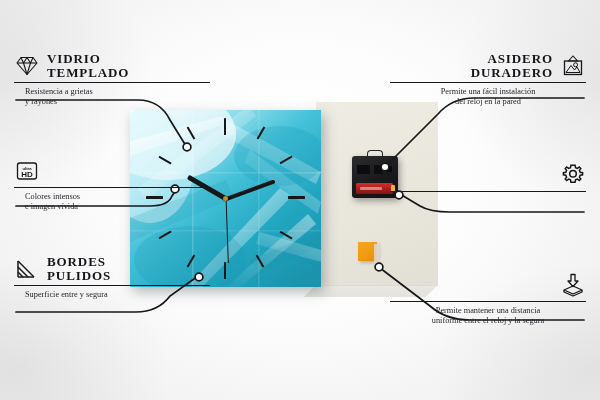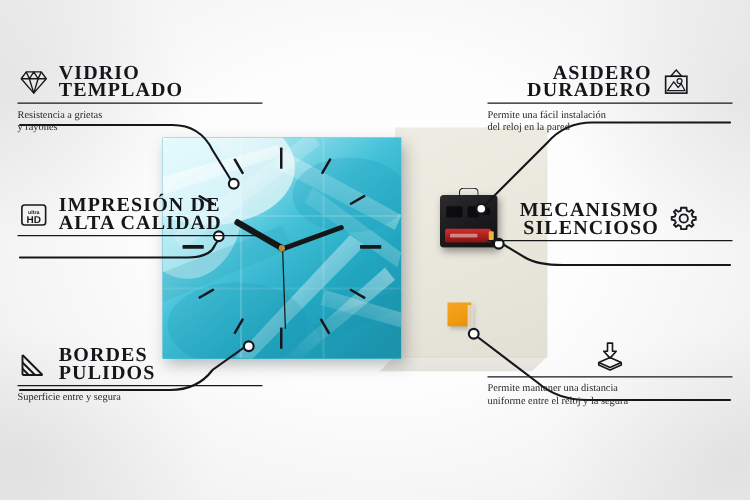--- a/index.html
+++ b/index.html
@@ -23,51 +23,51 @@
       radial-gradient(ellipse 200px 170px at 99% 20%, rgba(200,200,200,.28), rgba(200,200,200,0) 70%),
       radial-gradient(ellipse 220px 150px at 3% 92%, rgba(198,198,198,.30), rgba(198,198,198,0) 70%),
       radial-gradient(ellipse 220px 150px at 98% 92%, rgba(198,198,198,.28), rgba(198,198,198,0) 70%);
     pointer-events:none;
   }
 
   
   .feat { position:absolute; width:196px; }
   .feat .head { display:flex; align-items:center; gap:7px; }
   .feat.left  .head { justify-content:flex-start; }
-  .feat.right .head { justify-content:center; }
+  .feat.right .head { justify-content:flex-end; }
   .feat .title {
     font-family:"Liberation Serif", serif;
     font-weight:700;
-    font-size:16px;
+    font-size:13px;
     line-height:13.6px;
     letter-spacing:.9px;
     color:#14161a;
     text-transform:uppercase;
     white-space:pre-line;
   }
   .feat.left  .title { text-align:left; }
   .feat.right .title { text-align:right; }
   .feat .rule { height:1.1px; background:#16181c; margin-top:3px; width:100%; }
   .feat .desc {
     font-family:"Liberation Serif", serif;
     font-size:8.3px;
     line-height:10.6px;
     color:#24262a;
     margin-top:3.5px;
     white-space:pre-line;
   }
-  .feat.left  .desc { text-align:left; }
-  .feat.right .desc { text-align:left; }
+  .feat.left  .desc { text-align:left;margin-left:11px; }
+  .feat.right .desc { text-align:center; }
   .ico { flex:0 0 auto; width:26px; height:26px; display:block; }
   .ico svg { display:block; width:26px; height:26px; }
 
   
   #f-vidrio    { left:14px;  top:52px; }
   #f-hd        { left:14px;  top:158px; }
-  #f-bordes    { left:14px;  top:278px; }
+  #f-bordes    { left:14px;  top:255px; }
   #f-asidero   { left:390px; top:52px; }
   #f-mecanismo { left:390px; top:162px; }
   #f-espaciador{ left:390px; top:272px; }
 
   
   #conn { position:absolute; left:0; top:0; width:600px; height:400px; pointer-events:none; }
 
   
   #photo {
     position:absolute; left:130px; top:104px; width:300px; height:195px;
@@ -282,24 +282,24 @@
 
   <div class="feat left" id="f-hd">
     <div class="head">
       <span class="ico">
         <svg viewBox="0 0 26 26">
           <rect x="3.5" y="5" width="19" height="16" rx="2.2" fill="none" stroke="#16181b" stroke-width="1.3"></rect>
           <text x="13" y="12.2" font-family="Liberation Sans, sans-serif" font-size="4.2" font-weight="700" fill="#16181b" text-anchor="middle">ultra</text>
           <text x="13" y="19" font-family="Liberation Sans, sans-serif" font-size="8" font-weight="700" fill="#16181b" text-anchor="middle">HD</text>
         </svg>
       </span>
-      <span class="title">IMPRESIÓN DE
-ALTA CALIDAD</span>
-    </div>
-    <div class="rule"></div>
+    </div>
+    <div class="rule"></div>
+    <div class="desc">Colores intensos
+e imagen vívida</div>
   </div>
 
   <div class="feat left" id="f-bordes">
     <div class="head">
       <span class="ico">
         <svg viewBox="0 0 26 26">
           <g stroke="#16181b" stroke-width="1.5" stroke-linecap="butt" fill="none">
             <path d="M4 5 L20 21"></path>
             <path d="M4 11 L14 21"></path>
             <path d="M4 16 L9 21"></path>
@@ -328,22 +328,20 @@
         </svg>
       </span>
     </div>
     <div class="rule"></div>
     <div class="desc">Permite una fácil instalación
 del reloj en la pared</div>
   </div>
 
   <div class="feat right" id="f-mecanismo">
     <div class="head">
-      <span class="title">MECANISMO
-SILENCIOSO</span>
       <span class="ico">
         <svg viewBox="0 0 26 26">
           <g fill="none" stroke="#16181b" stroke-width="1.5">
             <path d="M13 3.2 L15.1 3.2 L15.5 5.6 L17.4 6.4 L19.3 5 L20.8 6.5 L19.4 8.4
                      L20.2 10.3 L22.6 10.7 L22.6 12.8 L20.2 13.2 L19.4 15.1 L20.8 17
                      L19.3 18.5 L17.4 17.1 L15.5 17.9 L15.1 20.3 L13 20.3 L10.9 20.3
                      L10.5 17.9 L8.6 17.1 L6.7 18.5 L5.2 17 L6.6 15.1 L5.8 13.2
                      L3.4 12.8 L3.4 10.7 L5.8 10.3 L6.6 8.4 L5.2 6.5 L6.7 5
                      L8.6 6.4 L10.5 5.6 L10.9 3.2 Z"></path>
             <circle cx="13" cy="11.75" r="3.3"></circle>

